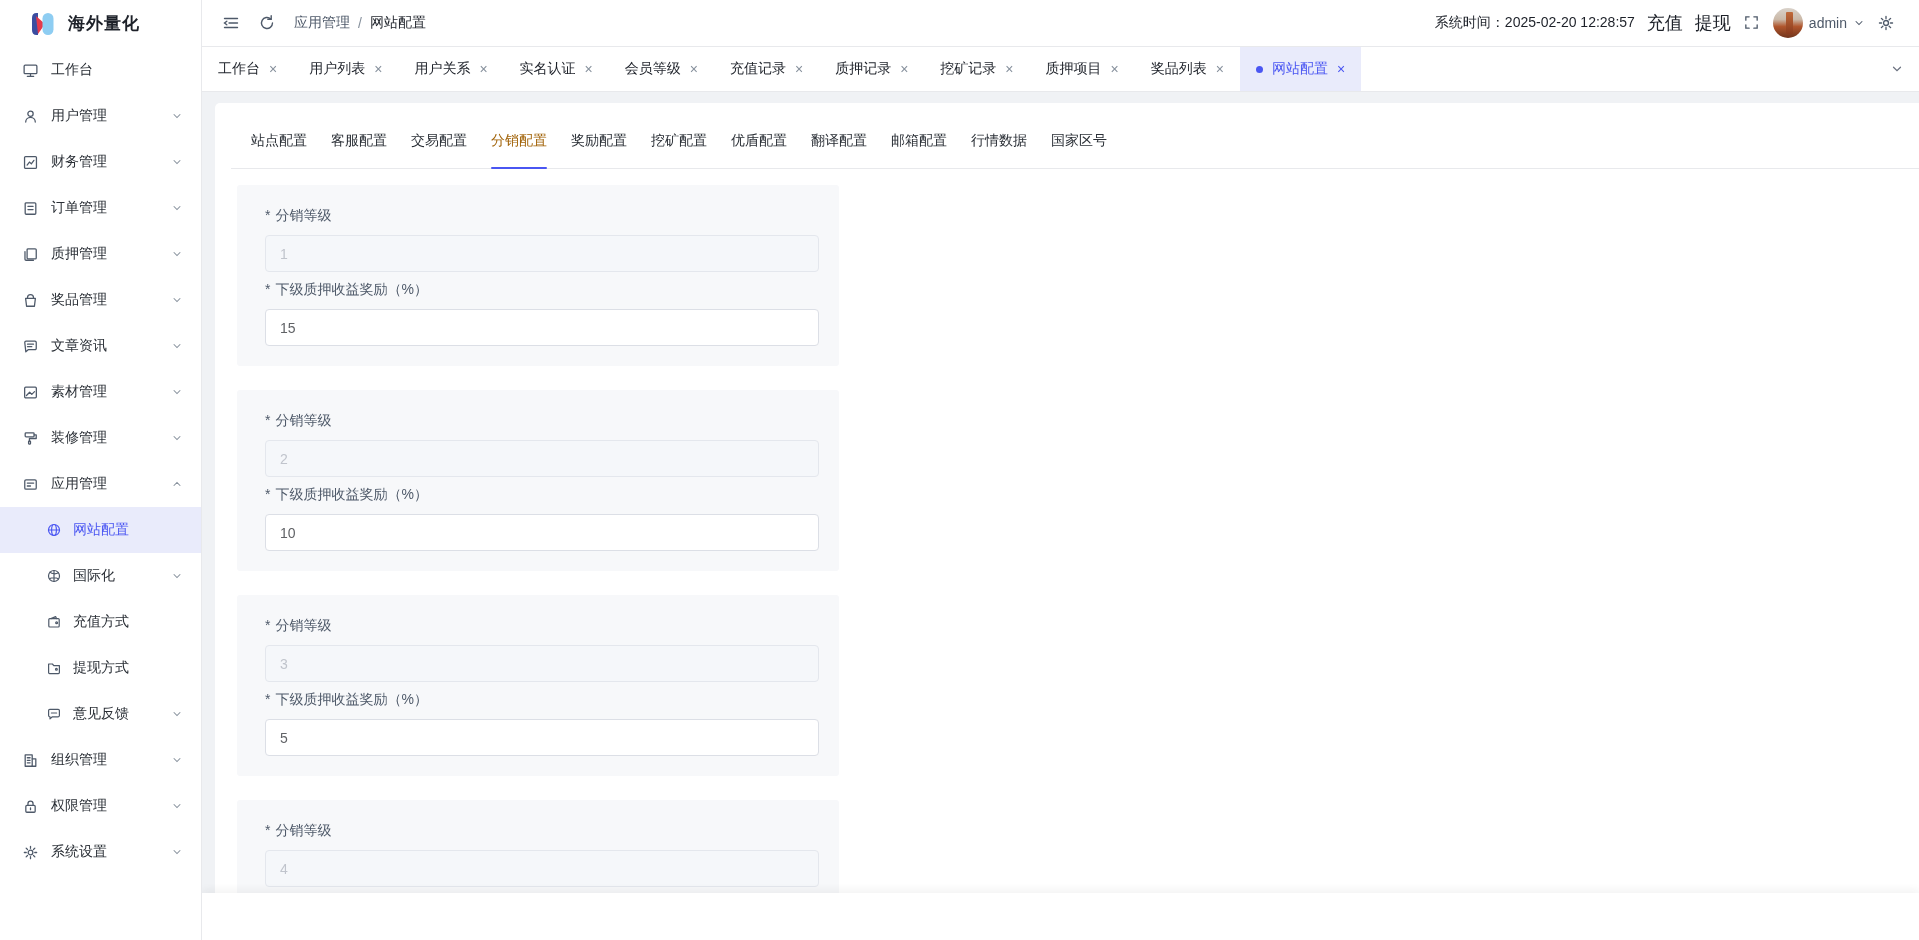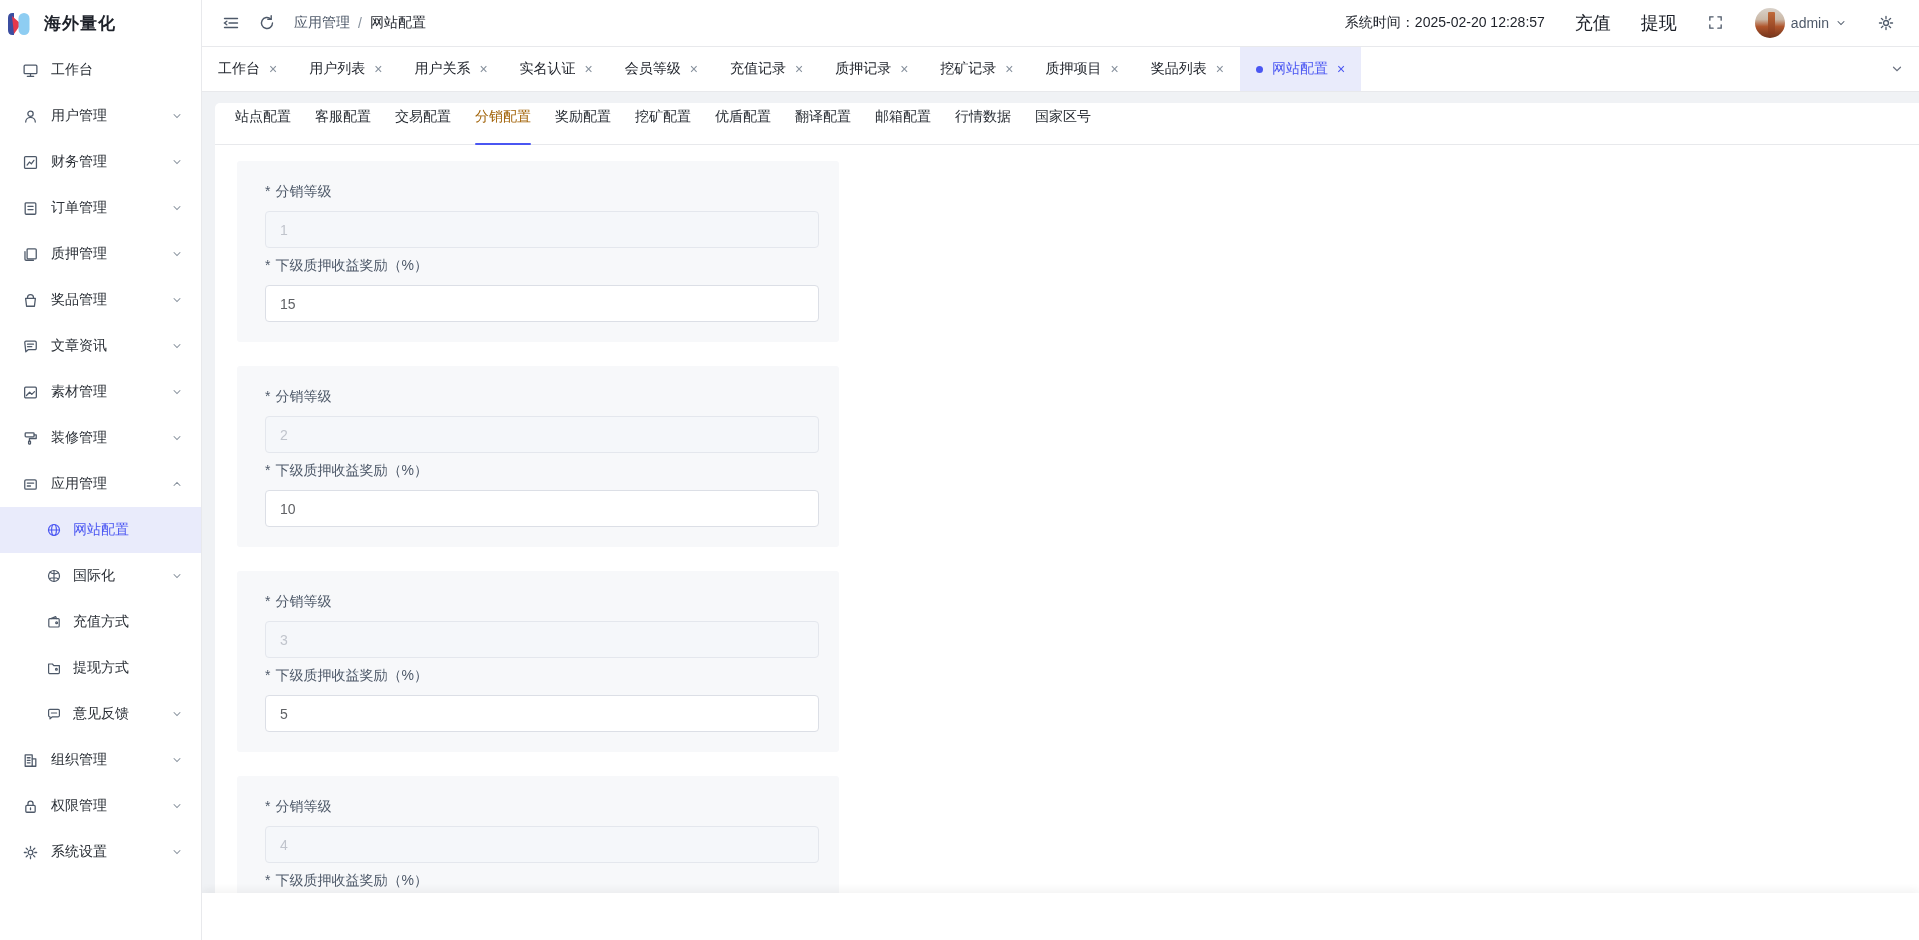--- a/index.html
+++ b/index.html
@@ -2,21 +2,21 @@
 <html><head>
 <meta charset="utf-8">
 <style>
   * { margin:0; padding:0; box-sizing:border-box; }
   html,body { width:1919px; height:940px; overflow:hidden; background:#f0f2f5;
     font-family:"Liberation Sans","DejaVu Sans",sans-serif; font-size:14px; color:#1d2129; }
 
   
   .sidebar { position:fixed; left:0; top:0; bottom:0; width:202px; background:#fff;
     border-right:1px solid #e8e9ec; z-index:30; }
-  .logo-row { height:47px; display:flex; align-items:center; padding-left:4px; gap:10px; }
+  .logo-row { height:47px; display:flex; align-items:center; padding-left:28px; gap:10px; }
   .logo-mark { width:30px; height:30px; position:relative; flex:0 0 auto; }
   .logo-name { font-size:17px; font-weight:700; color:#1d2129; letter-spacing:1px; }
   .nav { display:flex; flex-direction:column; }
   .nav-item { height:46px; display:flex; align-items:center; padding-left:22px; cursor:pointer;
     color:#2a2f36; }
   .nav-item .nicon { width:17px; height:17px; color:#4e5969; display:flex; margin-right:12px; }
   .nav-item .nlabel { flex:1; font-size:14px; }
   .nav-item .chev { margin-right:18px; color:#86909c; display:flex; }
   .nav-sub { padding-left:46px; }
   .nav-sub .nicon { margin-right:10px; }
@@ -25,21 +25,21 @@
 
   
   .topbar { position:fixed; left:202px; right:0; top:0; height:47px; background:#fff;
     border-bottom:1px solid #e8e9ec; display:flex; align-items:center; z-index:20; }
   .topbar-left { display:flex; align-items:center; gap:18px; margin-left:20px; flex:1; }
   .tool-icon { width:18px; height:18px; color:#4e5969; display:flex; cursor:pointer; }
   .breadcrumb { display:flex; align-items:center; gap:8px; font-size:14px; }
   .bc-dim { color:#4e5969; }
   .bc-sep { color:#86909c; }
   .bc-cur { color:#1d2129; }
-  .topbar-right { display:flex; align-items:center; gap:30px; margin-right:24px; }
+  .topbar-right { display:flex; align-items:center; gap:12px; margin-right:24px; }
   .systime { font-size:14px; color:#1d2129; }
   .top-link { font-size:18px; color:#1d2129; cursor:pointer; }
   .avatar { width:30px; height:30px; border-radius:50%; overflow:hidden; cursor:pointer;
     background:linear-gradient(180deg,#d9d2ca 0%,#cbb9a8 38%,#b0552c 62%,#70341c 100%); position:relative; }
   .avatar::after { content:""; position:absolute; left:13px; top:4px; width:7px; height:22px;
     background:linear-gradient(180deg,#c06a3a,#8a3a1d); border-radius:1px; }
   .user-wrap { display:flex; align-items:center; gap:6px; cursor:pointer; }
   .user-name { font-size:14px; color:#4e5969; }
 
   
@@ -52,21 +52,21 @@
   .tab-active .tclose { color:#4a56f2; }
   .tab-dot { width:7px; height:7px; border-radius:50%; background:#4a56f2; }
   .tabbar-more { margin-left:auto; width:44px; display:flex; align-items:center; justify-content:center;
     color:#6b7280; cursor:pointer; }
 
   
   .page { position:fixed; left:202px; right:0; top:92px; bottom:0; background:#f0f2f5; }
   .panel { position:absolute; left:13px; right:0; top:11px; bottom:-60px; background:#fff;
     border-radius:5px 0 0 0; overflow:hidden; }
   .cfg-tabs { display:flex; align-items:flex-end; padding:0 8px; border-bottom:1px solid #e8e9ec;
-    height:42px; }
+    height:66px;margin-left:16px; }
   .cfg-tab { padding:0 12px 18px; font-size:14px; color:#2a2f36; cursor:pointer; position:relative; }
   .cfg-tab-active { color:#a16207; }
   .cfg-tab-active::after { content:""; position:absolute; left:12px; right:12px; bottom:-1px;
     height:2px; background:#4a56f2; border-radius:1px; }
 
   .cards { padding:16px 0 0 22px; }
   .card { width:602px; background:#f7f8fa; border-radius:3px; padding:22px 18px 20px 28px;
     margin-bottom:24px; }
   .f-label { display:flex; gap:5px; font-size:14px; color:#4e5969; margin-bottom:10px; }
   .f-label .req { color:#4e5969; }

